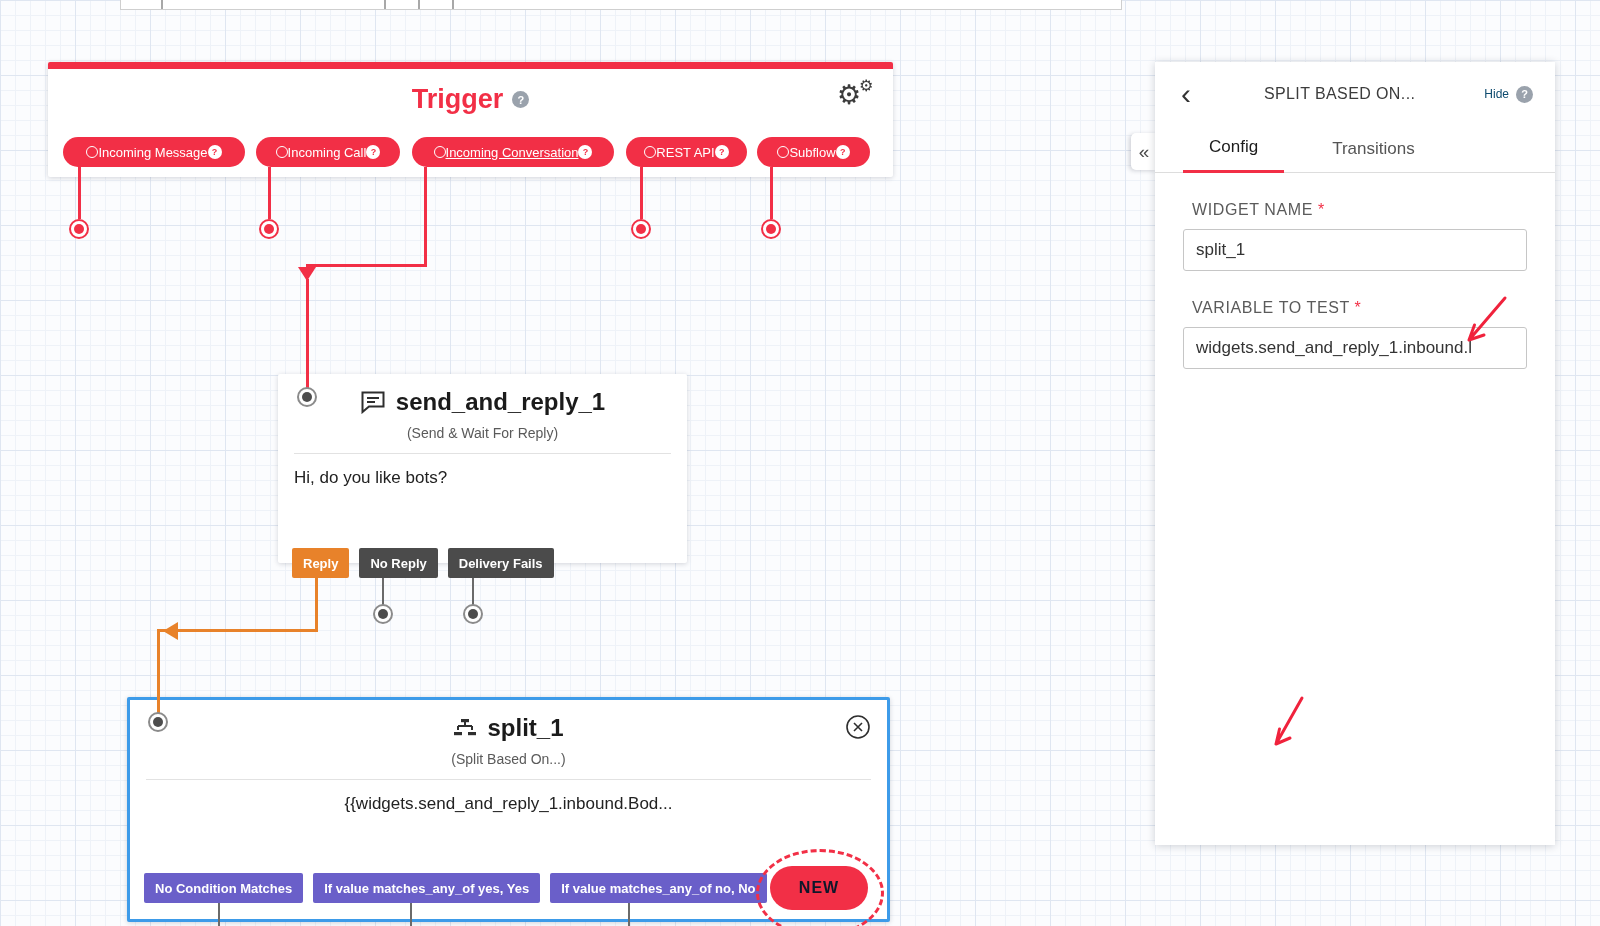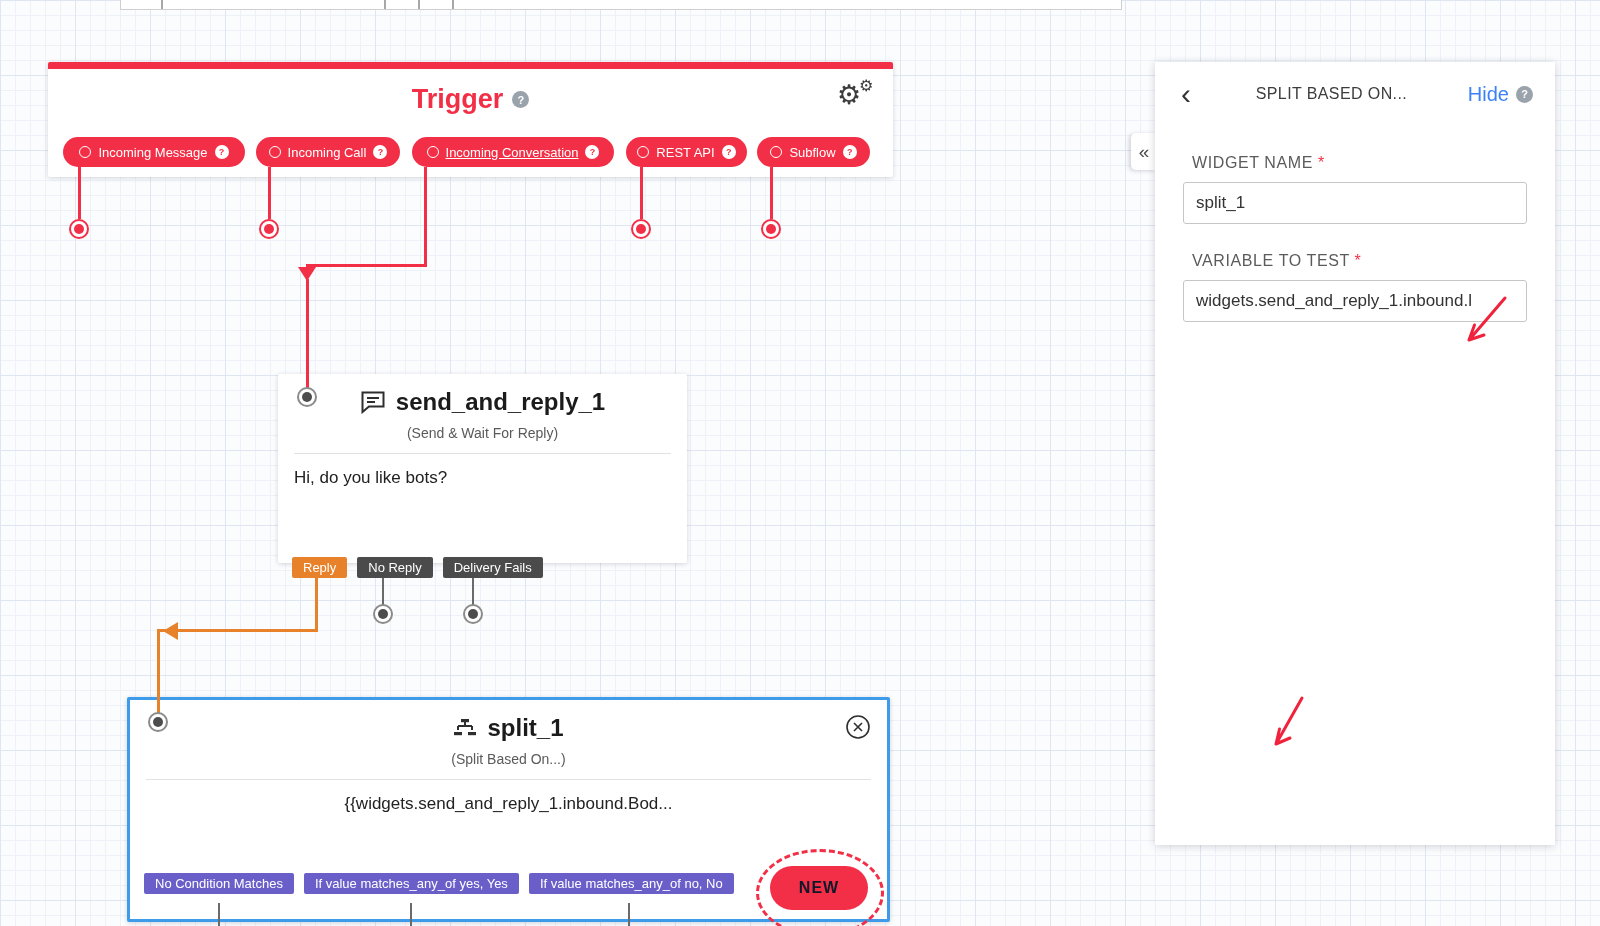--- a/index.html
+++ b/index.html
@@ -30,38 +30,38 @@
   .help-gray {
     width:17px; height:17px; border-radius:50%; background:#9aa2ac; color:#fff;
     font-size:11px; font-weight:bold; display:inline-flex; align-items:center; justify-content:center;
   }
   .gear-wrap { position:absolute; right:16px; top:18px; color:#3c3c3c; width:40px; height:36px; }
   .gear-big { position:absolute; left:0; top:2px; font-size:27px; line-height:1; }
   .gear-small { position:absolute; left:22px; top:-2px; font-size:16px; line-height:1; }
 
   .pill {
     position:absolute; top:75px; height:30px; border-radius:15px; background:#F22F46;
-    display:flex; align-items:center; justify-content:center; gap:7px; color:#fff;
+    display:flex; align-items:center; justify-content:center; color:#fff;
     font-size:13px; font-weight:500; cursor:pointer;
   }
   .pill-ring { width:12px; height:12px; border:1.5px solid #fff; border-radius:50%; flex:none; }
   .pill-help {
     width:14px; height:14px; border-radius:50%; background:#fff; color:#F22F46;
     font-size:9px; font-weight:bold; display:inline-flex; align-items:center; justify-content:center; flex:none;
   }
 
   .wtitle { display:flex; justify-content:center; align-items:center; gap:10px; font-size:24px; font-weight:bold; color:#1b1b1b; }
   .wsub { text-align:center; font-size:14px; color:#5a5a5a; margin-top:9px; }
   .divider { border-top:1px solid #e2e2e2; margin:12px 16px 0; }
   .wbody { font-size:17px; color:#222; margin:14px 16px 0; }
 
   .tbtn-row { position:absolute; left:14px; display:flex; gap:10px; }
   .tbtn {
-    height:21px; padding:0 11px; display:flex; align-items:center; color:#fff;
-    font-size:13px; border-radius:2px; white-space:nowrap; cursor:pointer;
+    height:30px; padding:0 11px; display:flex; align-items:center; color:#fff;
+    font-size:13px; border-radius:2px; white-space:nowrap; cursor:pointer;font-weight:bold;
   }
   .tbtn.orange { background:#E8822A; }
   .tbtn.dark   { background:#4b4b4b; }
   .tbtn.purple { background:#6A5FC9; }
 
   .close-btn { position:absolute; right:16px; top:14px; width:26px; height:26px; cursor:pointer; }
 
   .new-btn {
     position:absolute; left:770px; top:866px; width:98px; height:44px; border-radius:22px;
     background:#F22F46; color:#0f172a; font-size:16px; font-weight:bold; letter-spacing:1px;
@@ -95,21 +95,21 @@
     box-shadow:0 1px 8px rgba(20,30,50,.2); z-index:6;
   }
   .collapse-tab {
     position:absolute; left:1131px; top:133px; width:26px; height:37px; background:#fff;
     border-radius:5px 0 0 5px; box-shadow:-2px 1px 4px rgba(20,30,50,.18); z-index:5;
     display:flex; align-items:center; justify-content:center; font-size:19px; color:#4a4a4a; cursor:pointer;
   }
   .panel-header { height:64px; display:flex; align-items:center; padding:0 22px; }
   .back-ico { font-size:30px; color:#333; line-height:1; cursor:pointer; padding:0 4px; }
   .panel-title { flex:1; text-align:center; font-size:16px; color:#3c3c3c; letter-spacing:.4px; }
-  .hide-link { color:#3b82f6; font-size:20px; cursor:pointer; margin-right:7px; }
+  .hide-link { color:#0c4a6e; font-size:12px; cursor:pointer; margin-right:7px; }
   .tabs { height:47px; border-bottom:1px solid #ddd; display:flex; align-items:flex-end; padding:0 28px; gap:22px; }
   .tab { font-size:17px; color:#555; padding:0 26px 13px; cursor:pointer; }
   .tab.active { color:#1c1c1c; font-weight:500; border-bottom:3px solid #F22F46; margin-bottom:-1px; }
   .panel-body { padding:28px 28px 0; }
   .field-label { font-size:16px; color:#5b5b5b; letter-spacing:.6px; margin-bottom:10px;margin-left:9px; }
   .req { color:#F22F46; }
   .txt-input {
     width:100%; height:42px; border:1px solid #c6c6c6; border-radius:3px;
     font-size:17px; color:#333; padding:0 12px; font-family:"Liberation Sans", sans-serif;
     white-space:nowrap; overflow:hidden;
@@ -269,20 +269,24 @@
   </div>
 
   <div class="panel">
     <div class="panel-header">
       <span class="back-ico">‹</span>
       <span class="panel-title">SPLIT BASED ON...</span>
       <span class="hide-link">Hide</span>
       <span class="help-gray">?</span>
     </div>
 
+    <div class="tabs">
+      <span class="tab active">Config</span>
+      <span class="tab">Transitions</span>
+    </div>
 
     <div class="panel-body">
       <div class="field-label">
         <span>WIDGET NAME</span> <span class="req">*</span>
       </div>
       <input class="txt-input" type="text" value="split_1" style="">
       <div class="field-gap"></div>
       <div class="field-label">
         <span>VARIABLE TO TEST</span> <span class="req">*</span>
       </div>

